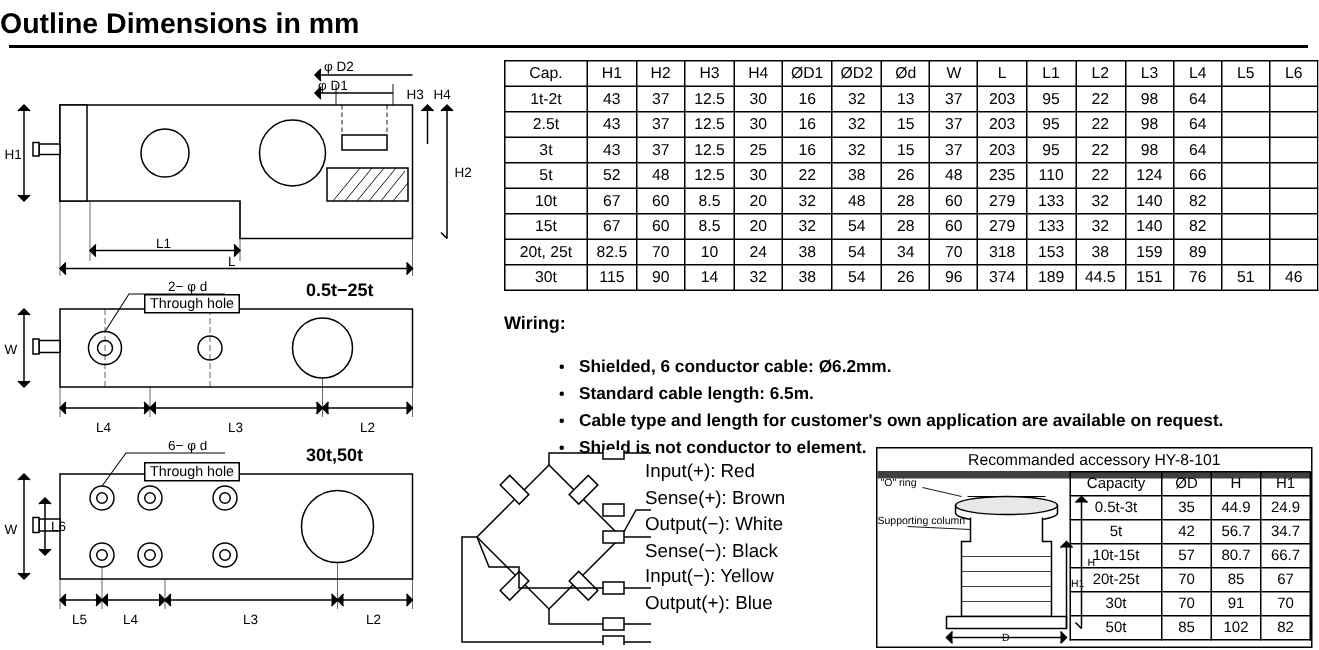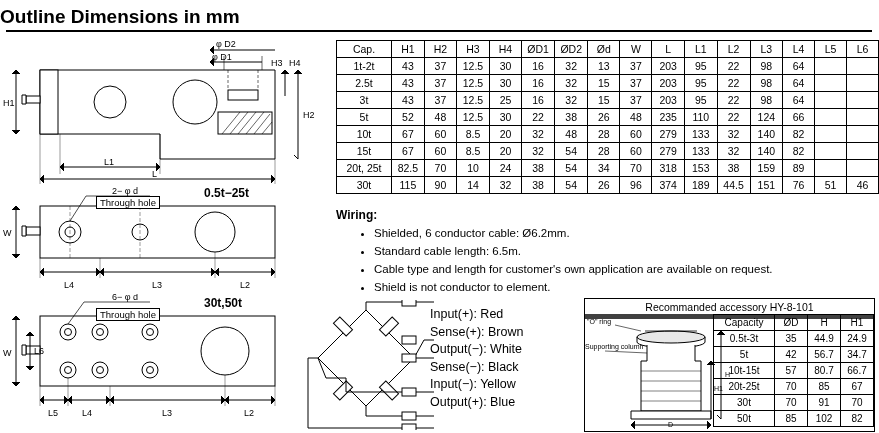--- a/index.html
+++ b/index.html
@@ -36,22 +36,22 @@
     white-space:nowrap;
   }
   .dimtable th{font-weight:normal;}
   .dimtable td.cap,.dimtable th.cap{width:52px;margin-top:12px;}
   .dimtable td.c,.dimtable th.c{width:29px;}
   
   .wiring-title{
     position:absolute;left:336px;top:208px;font-size:12px;font-weight:bold;
   }
   .wiring-list{
-    position:absolute;left:352px;top:224px;margin:0;padding-left:22px;
-    font-size:11.5px;line-height:18px;
+    position:absolute;left:352px;top:224px;margin:12px;padding-left:22px;
+    font-size:11.5px;line-height:18px;font-weight:bold;
   }
   .wiring-list li{margin:0;padding:0;}
   
   .bridge{position:absolute;left:306px;top:300px;}
   .colorlabels{position:absolute;left:430px;top:306px;font-size:12.5px;line-height:17.6px;}
   .colorlabels div{white-space:nowrap;}
   
   .acc{
     position:absolute;left:584px;top:298px;width:289px;height:132px;
     border:1px solid #000;

